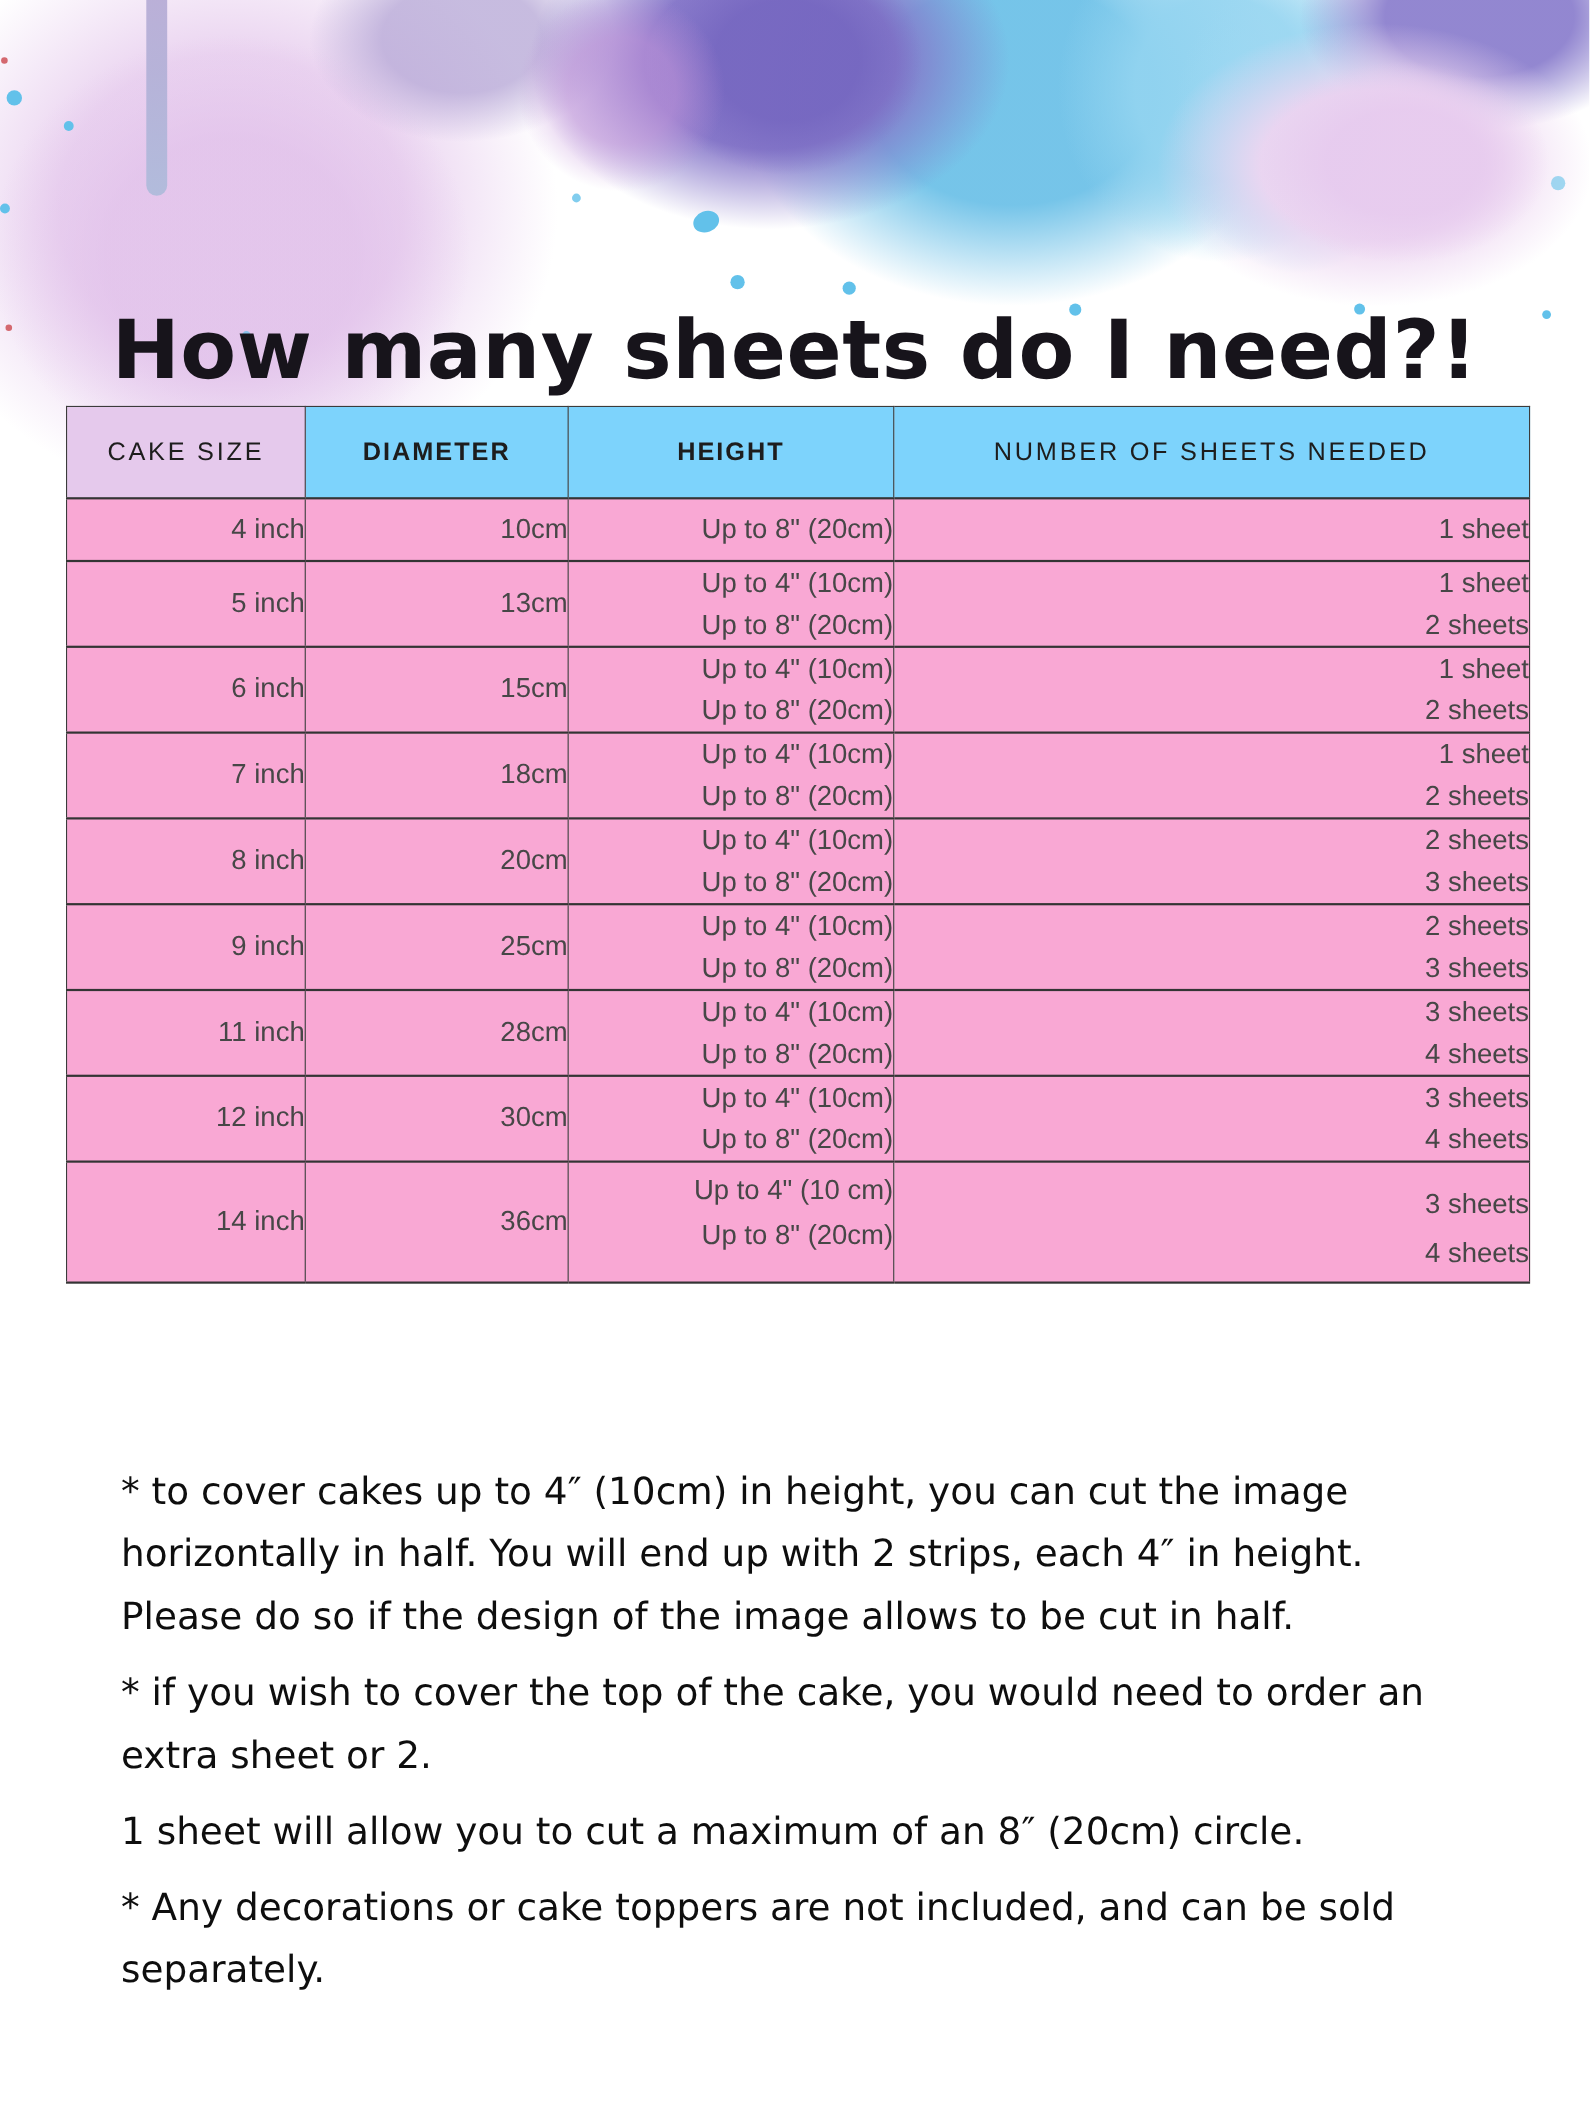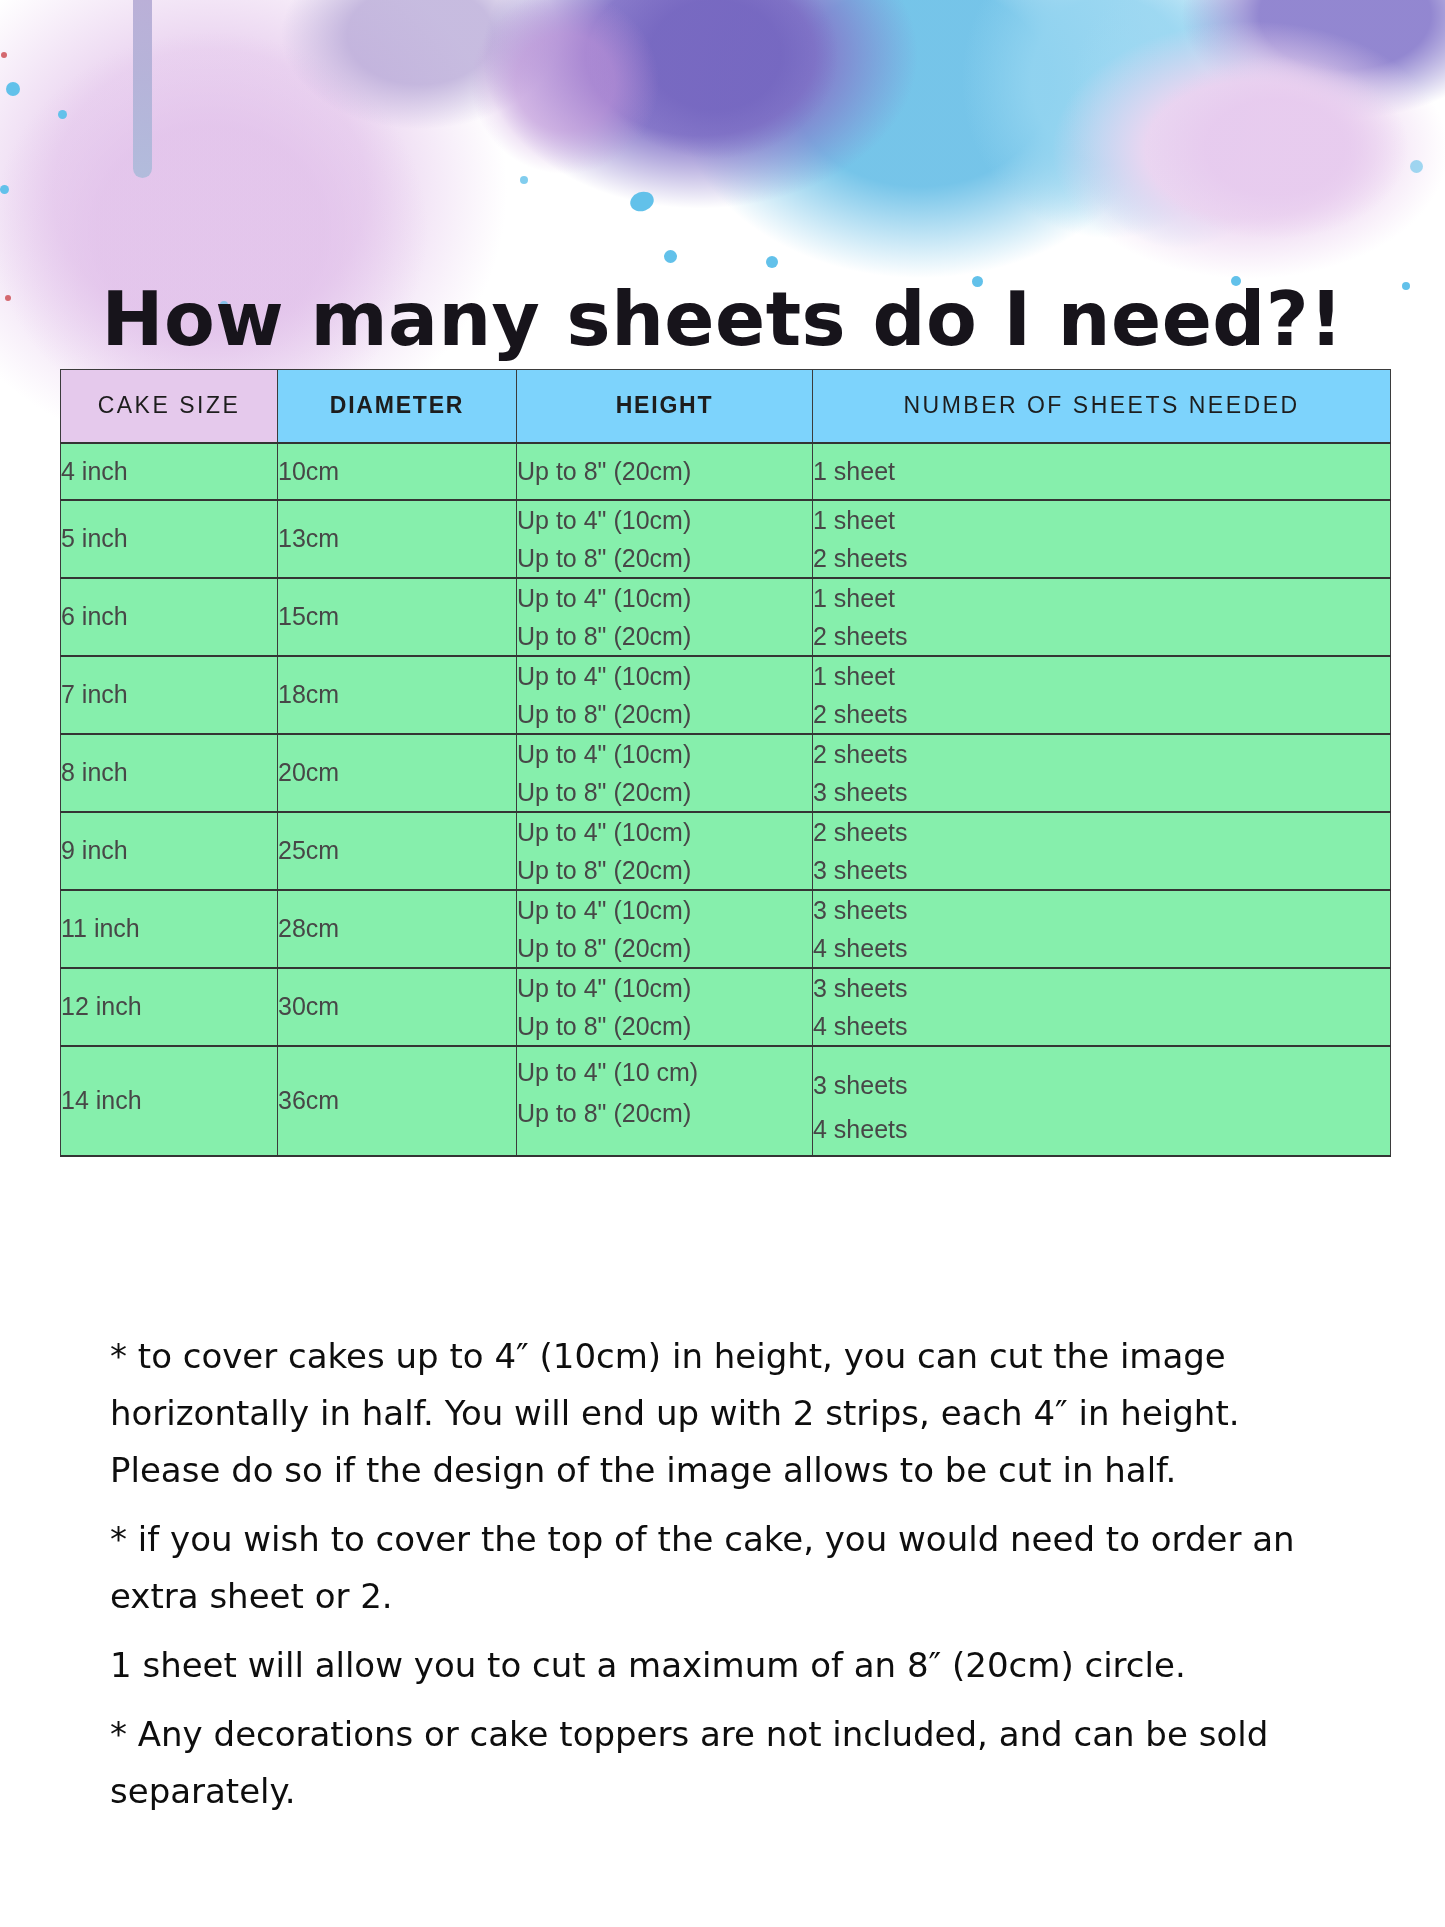--- a/index.html
+++ b/index.html
@@ -50,30 +50,30 @@
 
   
   .cake-table {
     position:absolute; left:60px; top:369px; width:1330px;
     border-collapse:collapse; table-layout:fixed;
     font-family:"Liberation Sans", sans-serif;
   }
   .cake-table th, .cake-table td {
     border:1px solid #3b3b3b; border-bottom:2px solid #343434; padding:0;
   }
-  .cake-table thead tr { height:73px;padding-left:42px; }
+  .cake-table thead tr { height:83px;padding-left:42px; }
   .cake-table th {
     background:#7dd3fc; font-size:23px; font-weight:400; letter-spacing:2.5px;
     color:#1d1d1d; text-align:center; vertical-align:middle;
   }
   .cake-table th.c0 { background:#e5c9ec; }
   .cake-table th.c1, .cake-table th.c2 { font-weight:700; letter-spacing:1.8px; }
   .cake-table td {
-    font-size:25px; color:#474747; text-align:left; vertical-align:middle;
-    background:#86efac;
+    font-size:25px; color:#474747; text-align:right; vertical-align:middle;
+    background:#f9a8d4;
   }
   .cake-table tbody tr { height:78px; }
   .cake-table tbody tr:first-child { height:57px; }
   .cake-table tbody tr.tall { height:110px; }
   .cake-table td.multi div { line-height:38px; }
   .cake-table tr.tall td.hcell { vertical-align:top; padding-top:5px; }
   .cake-table tr.tall td.hcell div { line-height:41px; }
   .cake-table tr.tall td.scell { padding-top:12px; }
   .cake-table tr.tall td.scell div { line-height:44px; }
 

